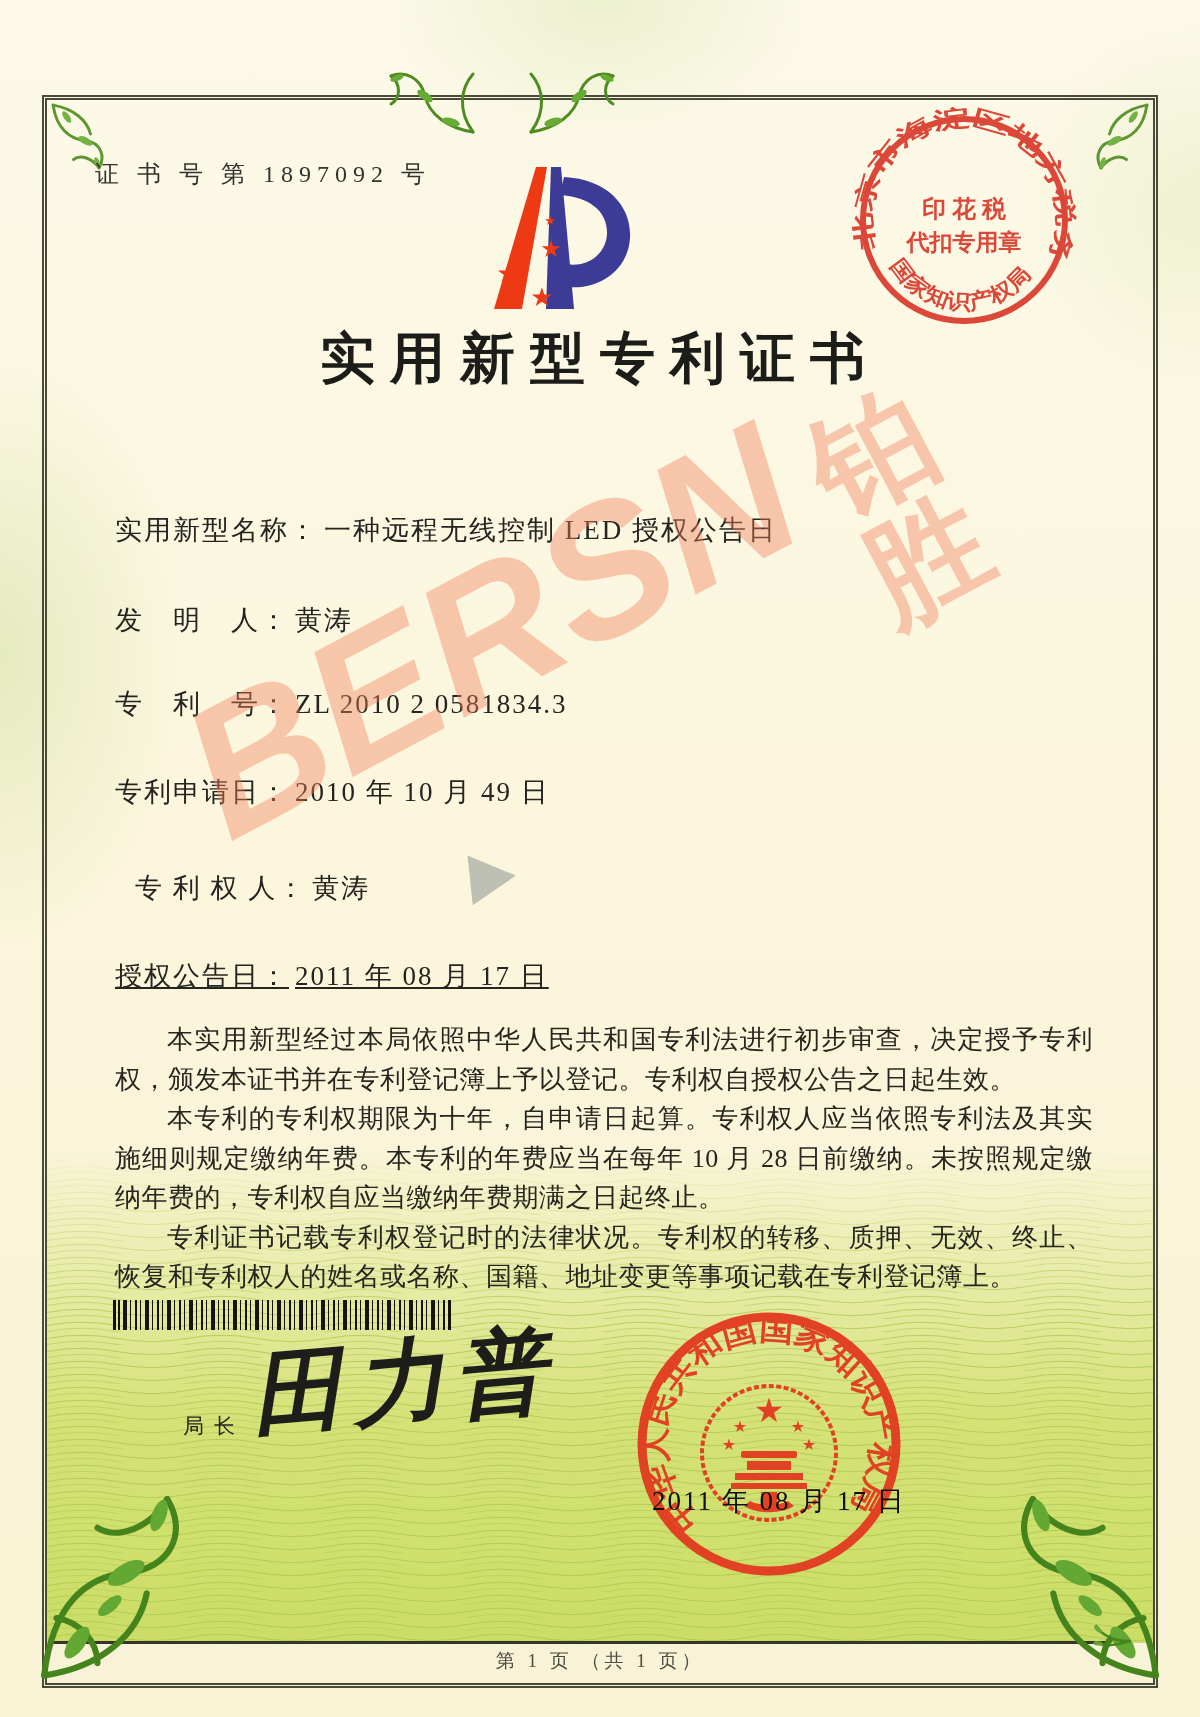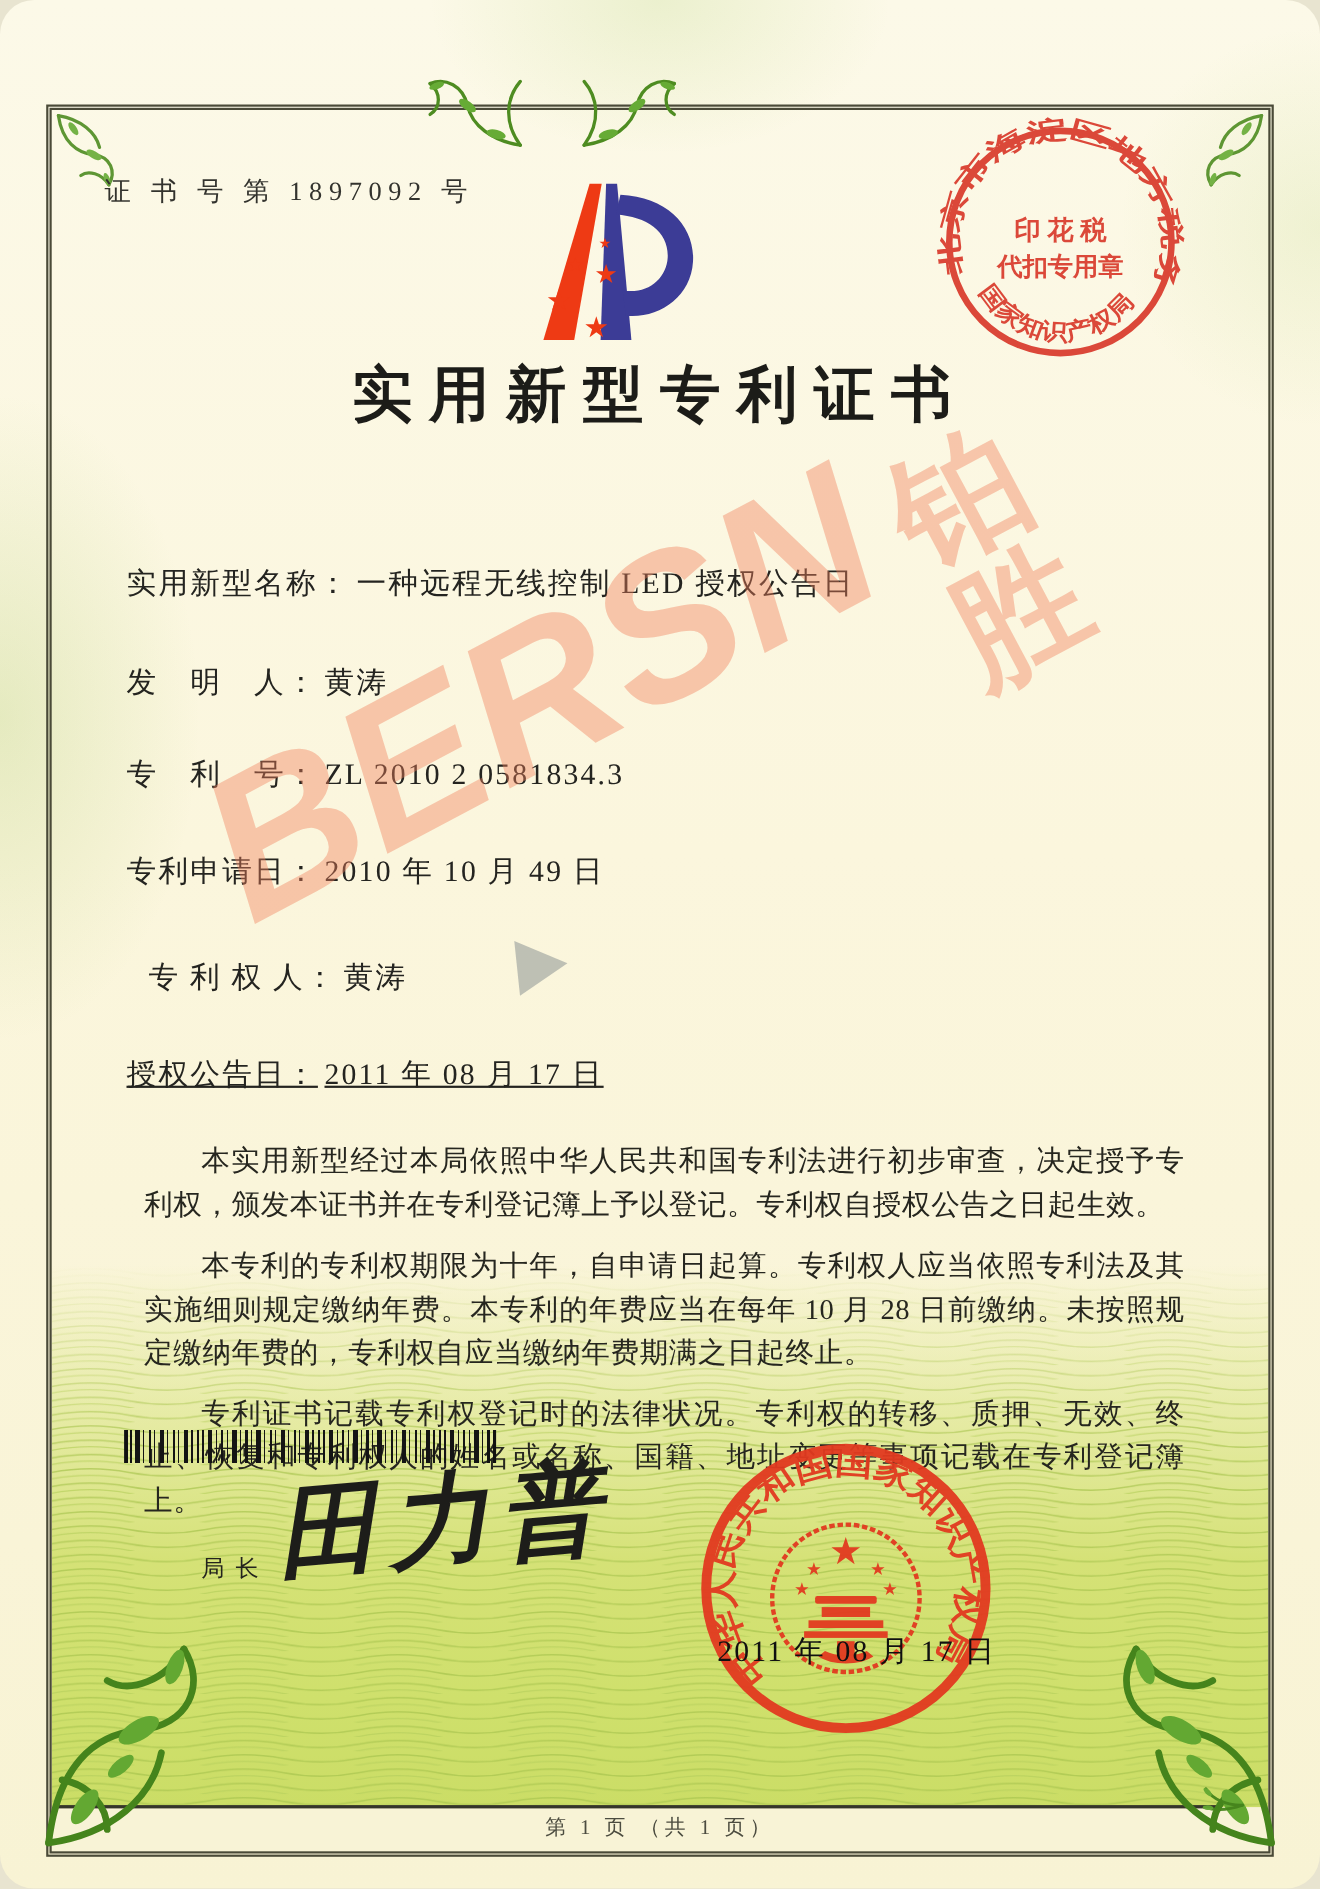--- a/index.html
+++ b/index.html
@@ -4,21 +4,20 @@
 <style>
   html,body{margin:0;padding:0;background:#e8e4d0;}
   .page{
     position:relative;width:1200px;height:1717px;overflow:hidden;
     font-family:"Liberation Serif","DejaVu Serif",serif;color:#2b2b26;
     background:
       radial-gradient(ellipse 260px 420px at 0% 38%, rgba(150,190,80,.22), transparent 70%),
       radial-gradient(ellipse 300px 200px at 50% 0%, rgba(160,200,90,.18), transparent 70%),
       radial-gradient(ellipse 260px 260px at 100% 12%, rgba(160,200,90,.14), transparent 70%),
       linear-gradient(180deg,#fcf9e8 0%,#fbf6dd 45%,#f8f3d4 100%);
-    border-radius: 31px;
   }
   .frame{
     position:absolute;left:42px;top:95px;right:42px;bottom:29px;
     border:5px double #4a4a38;pointer-events:none;z-index:4;
   }
   
   .green-band{
     position:absolute;left:47px;right:47px;top:1150px;height:493px;z-index:1;
     background:linear-gradient(to bottom, rgba(214,227,122,0) 0%, rgba(214,227,122,.55) 28%, rgba(210,224,110,.92) 55%, #cfe06c 80%, #cbdd66 100%);
   }
@@ -33,21 +32,21 @@
     font-size:55px;font-weight:bold;letter-spacing:15px;color:#1c1c18;z-index:5;}
 
   .logo{position:absolute;left:448px;top:163px;width:190px;height:150px;z-index:5;}
   .tax-stamp{position:absolute;left:848px;top:104px;width:232px;height:232px;z-index:5;opacity:.92;}
 
   .field{position:absolute;left:115px;font-size:27px;letter-spacing:2px;color:#242420;z-index:5;white-space:nowrap;}
   .f-0{top:512px;} .f-1{top:602px;} .f-2{top:686px;} .f-3{top:774px;} .f-4{top:870px;margin-left:20px;} .f-5{top:958px;text-decoration:underline;}
   .flabel{margin-right:6px;}
 
   .body-text{position:absolute;left:115px;top:1020px;width:978px;z-index:5;}
-  .body-text p{margin:16px;font-size:26px;line-height:39.5px;text-align:justify;text-indent:2em;color:#26261f;letter-spacing:.5px;}
+  .body-text p{margin:0;font-size:26px;line-height:39.5px;text-align:justify;text-indent:2em;color:#26261f;letter-spacing:.5px;}
 
   .barcode{position:absolute;left:113px;top:1300px;width:338px;height:30px;z-index:5;
     background:
       linear-gradient(90deg,#111 0 3px,transparent 3px 5px,#111 5px 7px,transparent 7px 100%) 0 0/100% 100% no-repeat,
       linear-gradient(270deg,#111 0 3px,transparent 3px 6px,#111 6px 8px,transparent 8px 100%) 0 0/100% 100% no-repeat,
       repeating-linear-gradient(90deg,#141414 0 2px,transparent 2px 5px,#141414 5px 6px,transparent 6px 10px,#141414 10px 14px,transparent 14px 17px,#141414 17px 18px,transparent 18px 22px);}
 
   .sig-role{position:absolute;left:183px;top:1412px;font-size:21px;letter-spacing:10px;color:#23231d;z-index:5;}
   .sig-name{position:absolute;left:258px;top:1336px;font-size:92px;font-weight:bold;color:#1d1d1a;z-index:5;
     transform:rotate(-5deg) skewX(-14deg);letter-spacing:10px;line-height:1;}

